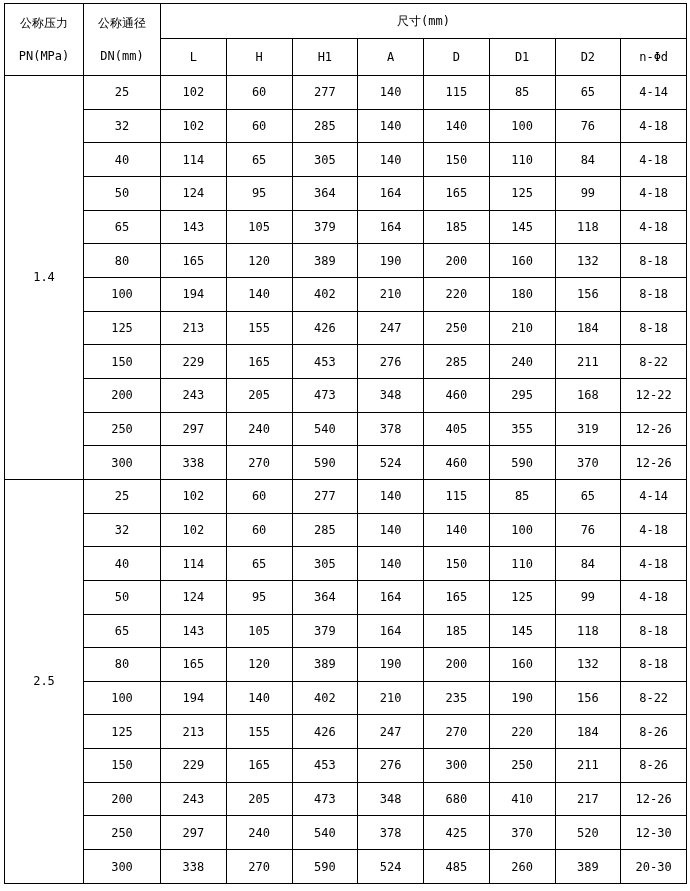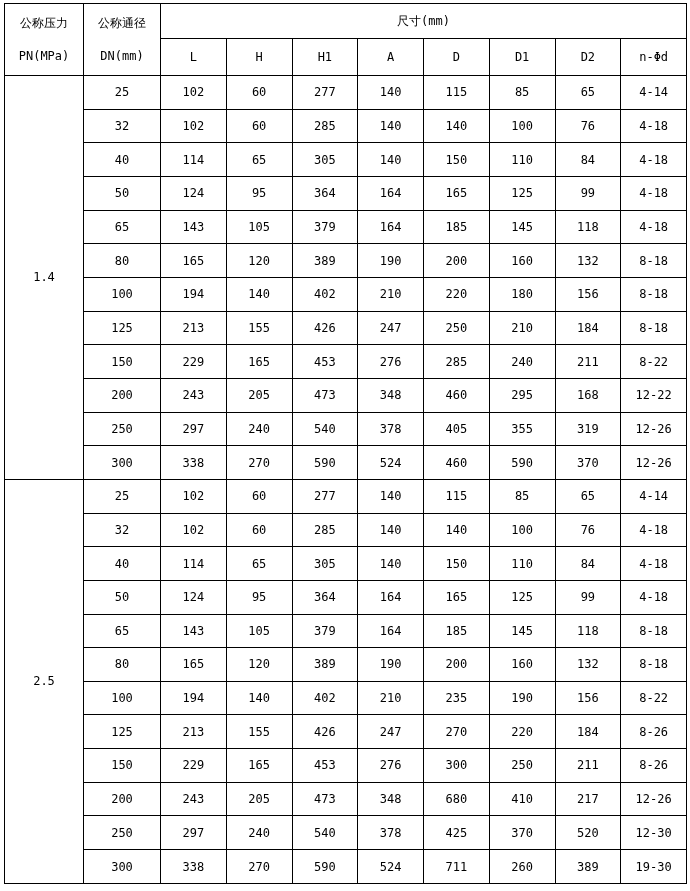--- a/index.html
+++ b/index.html
@@ -337,20 +337,20 @@
           <td>370</td>
           <td>520</td>
           <td>12-30</td>
         </tr>
         <tr>
           <td>300</td>
           <td>338</td>
           <td>270</td>
           <td>590</td>
           <td>524</td>
-          <td>711</td>
+          <td>485</td>
           <td>260</td>
           <td>389</td>
-          <td>19-30</td>
+          <td>20-30</td>
         </tr>
       </tbody>
   </table>
 </div>
 
 </body></html>

